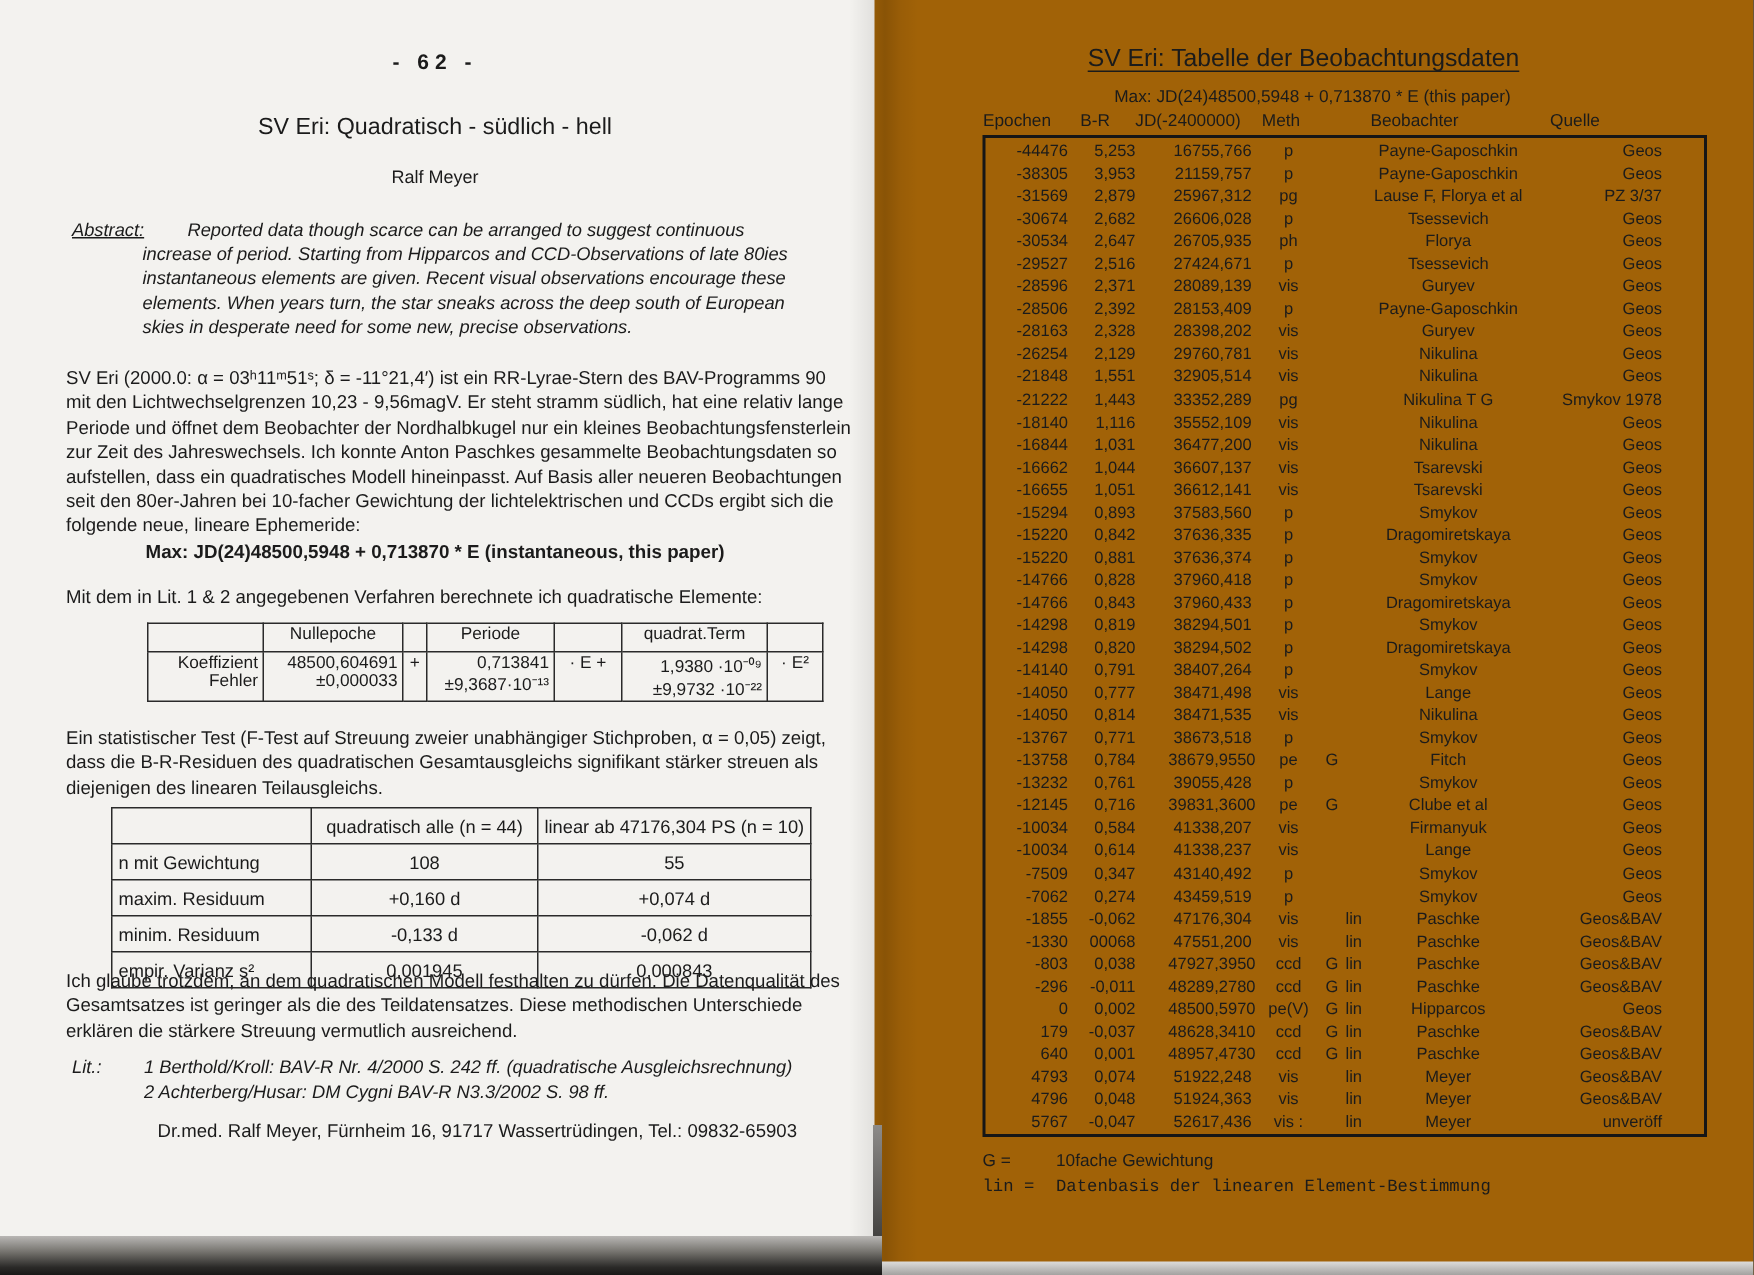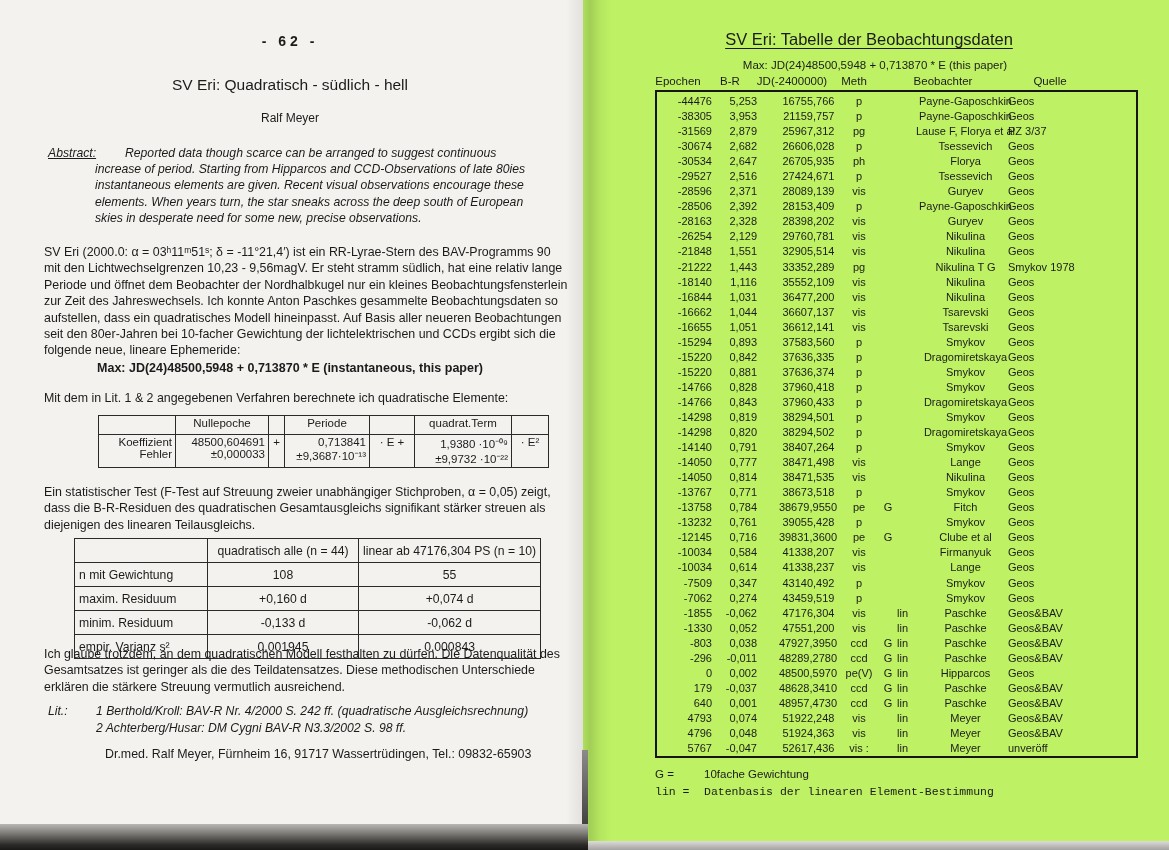--- a/index.html
+++ b/index.html
@@ -1,20 +1,20 @@
 <!DOCTYPE html>
 <html><head>
 <meta charset="utf-8">
 <style>
   html,body{margin:0;padding:0;background:#0c0c0c;}
   .scan{position:relative;width:1169px;height:850px;overflow:hidden;
         font-family:"Liberation Sans",sans-serif;color:#1b1b1b;background:#f4f3f0;}
   .page{position:absolute;top:0;height:850px;}
   .page.left{left:0;width:583px;background:#f3f2ef;}
-  .page.right{left:583px;width:586px;background:#bef264;}
+  .page.right{left:583px;width:586px;background:#a16207;}
 
   
   .pageno{position:absolute;top:33px;left:20px;width:540px;text-align:center;
           font-size:14px;font-weight:bold;letter-spacing:4px;}
   .ltitle{position:absolute;top:76px;left:20px;width:540px;text-align:center;font-size:15.5px;}
   .author{position:absolute;top:111px;left:20px;width:540px;text-align:center;font-size:12px;}
   .abstract{position:absolute;top:145px;left:48px;width:470px;font-style:italic;
             font-size:12.2px;line-height:16.2px;}
   .ab-label{position:absolute;left:0;top:0;text-decoration:underline;}
   .ab-text{margin-left:47px;text-indent:30px;width:432px;}
@@ -63,21 +63,21 @@
   .obs-row{display:flex;height:15.05px;font-size:11px;line-height:15px;white-space:nowrap;}
   .c-epoch{width:55px;text-align:right;}
   .c-br{width:45px;text-align:right;}
   .c-jd{width:70px;margin-left:10px;display:inline-flex;}
   .c-jd .ji{width:46px;text-align:right;}
   .c-jd .jf{text-align:left;}
   .c-meth{width:44px;text-align:center;}
   .c-g{width:14px;text-align:center;}
   .c-lin{width:28px;text-align:left;padding-left:2px;box-sizing:border-box;}
   .c-beob{width:85px;text-align:center;display:inline-flex;justify-content:center;}
-  .c-quelle{width:100px;text-align:left;}
+  .c-quelle{width:100px;text-align:right;}
   .fnote{position:absolute;left:72px;font-size:11.5px;}
   .fn1{top:768px;} .fn2{top:785px;font-family:Liberation Mono, monospace;}
   .fsym{display:inline-block;width:46px;}
   .fdef{display:inline-block;margin-left:3px;}
 
   
   .spine{position:absolute;top:0;left:566px;width:46px;height:850px;pointer-events:none;
          background:linear-gradient(90deg,rgba(0,0,0,0) 0%,rgba(0,0,0,0.07) 35%,
                     rgba(0,0,0,0.15) 52%,rgba(0,0,0,0.05) 75%,rgba(0,0,0,0) 100%);}
   .spine-line{position:absolute;left:582px;top:750px;width:6px;height:100px;
@@ -651,21 +651,21 @@
               <span class="jf">,304</span>
             </span>
             <span class="c-meth">vis</span>
             <span class="c-g"></span>
             <span class="c-lin">lin</span>
             <span class="c-beob">Paschke</span>
             <span class="c-quelle">Geos&amp;BAV</span>
           </div>
           <div class="obs-row">
             <span class="c-epoch">-1330</span>
-            <span class="c-br">0,052</span>
+            <span class="c-br">00068</span>
             <span class="c-jd">
               <span class="ji">47551</span>
               <span class="jf">,200</span>
             </span>
             <span class="c-meth">vis</span>
             <span class="c-g"></span>
             <span class="c-lin">lin</span>
             <span class="c-beob">Paschke</span>
             <span class="c-quelle">Geos&amp;BAV</span>
           </div>

